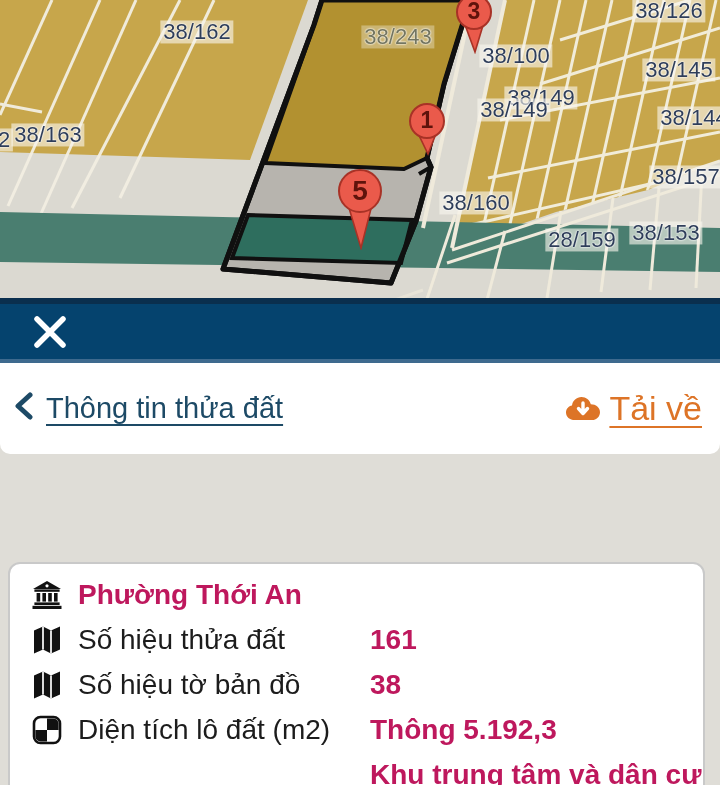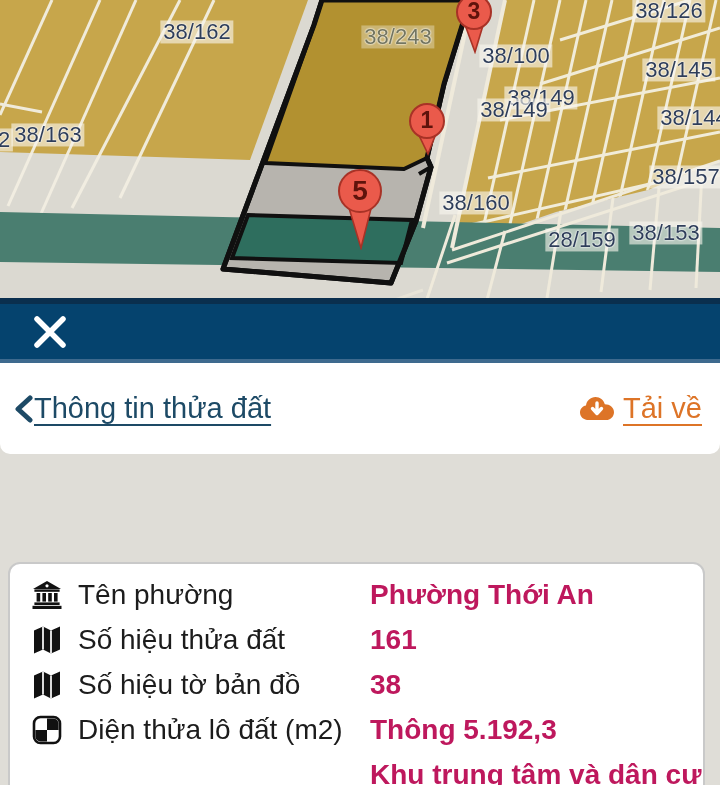--- a/index.html
+++ b/index.html
@@ -31,27 +31,27 @@
   }
   .close-btn{margin-left:32px;width:36px;height:36px;cursor:pointer;display:block;}
   
   .sheet-header{
     width:720px;height:91px;background:#fff;
     border-radius:0 0 10px 10px;
     display:flex;align-items:center;justify-content:space-between;
     box-sizing:border-box;padding:0 18px 0 14px;
   }
   .back-link{
-    display:flex;align-items:center;
+    display:flex;align-items:flex-start;gap:12px;
     color:#1d4a66;font-size:29px;text-decoration:underline;
     text-underline-offset:6px;text-decoration-thickness:2px;cursor:pointer;
   }
   .download-link{
     display:flex;align-items:center;gap:8px;
-    color:#dd7427;font-size:29px;text-decoration:underline;
+    color:#dd7427;font-size:34px;text-decoration:underline;
     text-underline-offset:6px;text-decoration-thickness:2px;cursor:pointer;
   }
   
   .card{
     position:absolute;left:8px;top:562px;width:697px;height:300px;
     background:#fff;border:2px solid #c9c9c9;border-radius:12px;
     box-sizing:border-box;padding-top:8px;overflow:hidden;
   }
   .row{display:flex;align-items:center;height:45px;}
   .row .icon{width:30px;height:30px;margin-left:22px;margin-right:16px;flex:0 0 30px;}
@@ -184,21 +184,20 @@
           <circle cx="15" cy="5.8" r="1.6" fill="#fff"></circle>
           <rect x="2.4" y="9.4" width="25.2" height="2.4" fill="#111"></rect>
           <rect x="4.6" y="13" width="3.6" height="8.6" fill="#111"></rect>
           <rect x="10.4" y="13" width="3.6" height="8.6" fill="#111"></rect>
           <rect x="16.2" y="13" width="3.6" height="8.6" fill="#111"></rect>
           <rect x="22" y="13" width="3.6" height="8.6" fill="#111"></rect>
           <rect x="2.4" y="22.4" width="25.2" height="2.6" fill="#111"></rect>
           <rect x="0.5" y="25.8" width="29" height="3.2" fill="#111"></rect>
         </svg>
       </span>
-    <div class="label">Tên phường</div>
     <div class="value">Phường Thới An</div>
   </div>
 
   <div class="row">
     <span class="icon">
         <svg viewBox="0 0 30 30">
           <path d="M2,5.5 L11,1.5 L19,5.5 L28,1.5 L28,24.5 L19,28.5 L11,24.5 L2,28.5 Z" fill="#111"></path>
           <path d="M11,1.5 L11,24.5 M19,5.5 L19,28.5" stroke="#fff" stroke-width="1.7" fill="none"></path>
         </svg>
       </span>
@@ -218,21 +217,21 @@
   </div>
 
   <div class="row">
     <span class="icon">
         <svg viewBox="0 0 30 30">
           <rect x="2" y="2" width="26" height="26" rx="6.5" fill="#fff" stroke="#111" stroke-width="2.6"></rect>
           <path d="M15,3.4 L21.5,3.4 A5.2,5.2 0 0 1 26.6,8.5 L26.6,15 L15,15 Z" fill="#111"></path>
           <path d="M3.4,15 L15,15 L15,26.6 L8.5,26.6 A5.2,5.2 0 0 1 3.4,21.5 Z" fill="#111"></path>
         </svg>
       </span>
-    <div class="label">Diện thửa lô đất (m2)</div>
+    <div class="label">Diện tích lô đất (m2)</div>
     <div class="value">Thông 5.192,3</div>
   </div>
 
   <div class="row">
     <span class="icon"></span>
     <div class="label"></div>
     <div class="value">Khu trung tâm và dân cư</div>
   </div>
 </div>
 

